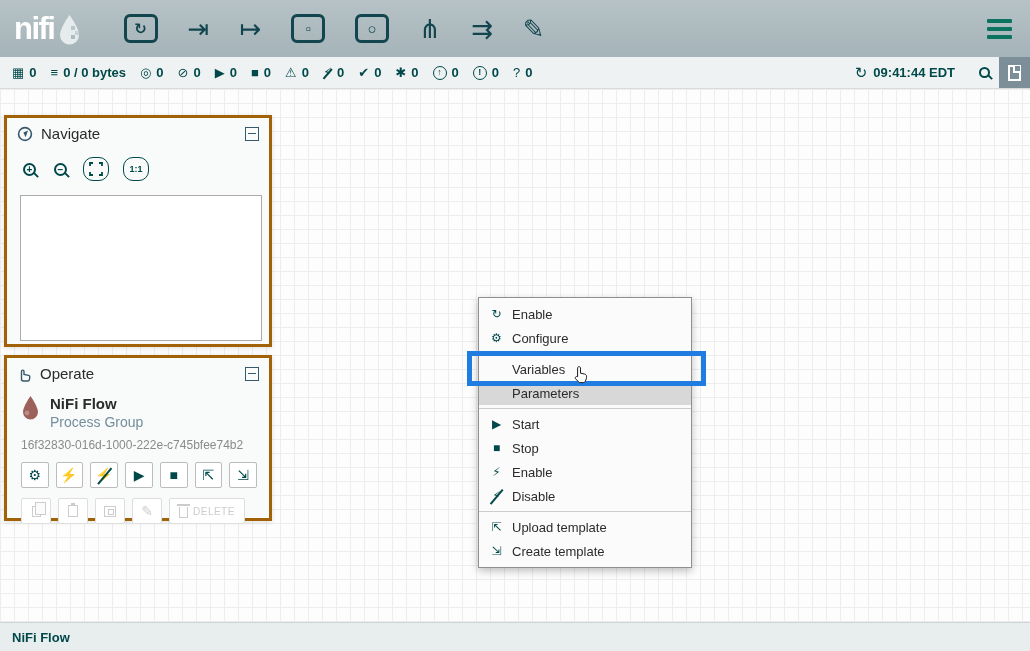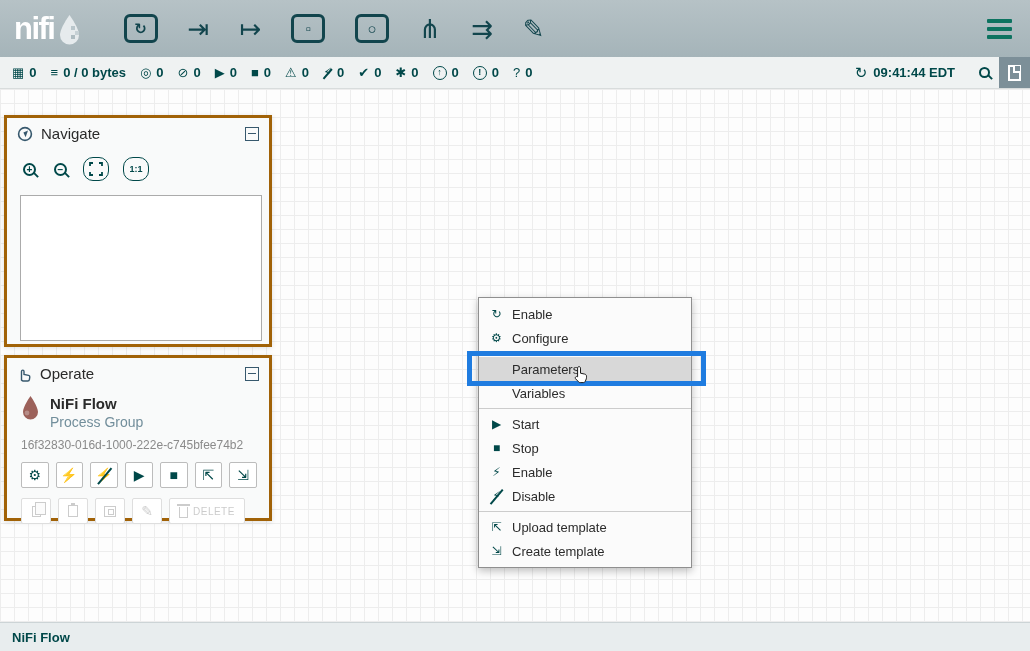--- a/index.html
+++ b/index.html
@@ -330,28 +330,28 @@
   <div class="ctx-menu">
     <div class="ctx-item">
         <span class="ctx-icn">↻</span>
         <span>Enable</span>
       </div>
     <div class="ctx-item">
         <span class="ctx-icn">⚙</span>
         <span>Configure</span>
       </div>
     <div class="ctx-sep"></div>
+    <div class="ctx-item">
+        <span class="ctx-icn"></span>
+        <span>Variables</span>
+      </div>
     <div class="ctx-item highlighted">
         <span class="ctx-icn"></span>
         <span>Parameters</span>
       </div>
-    <div class="ctx-item">
-        <span class="ctx-icn"></span>
-        <span>Variables</span>
-      </div>
     <div class="ctx-sep"></div>
     <div class="ctx-item">
         <span class="ctx-icn">▶</span>
         <span>Start</span>
       </div>
     <div class="ctx-item">
         <span class="ctx-icn">■</span>
         <span>Stop</span>
       </div>
     <div class="ctx-item">

